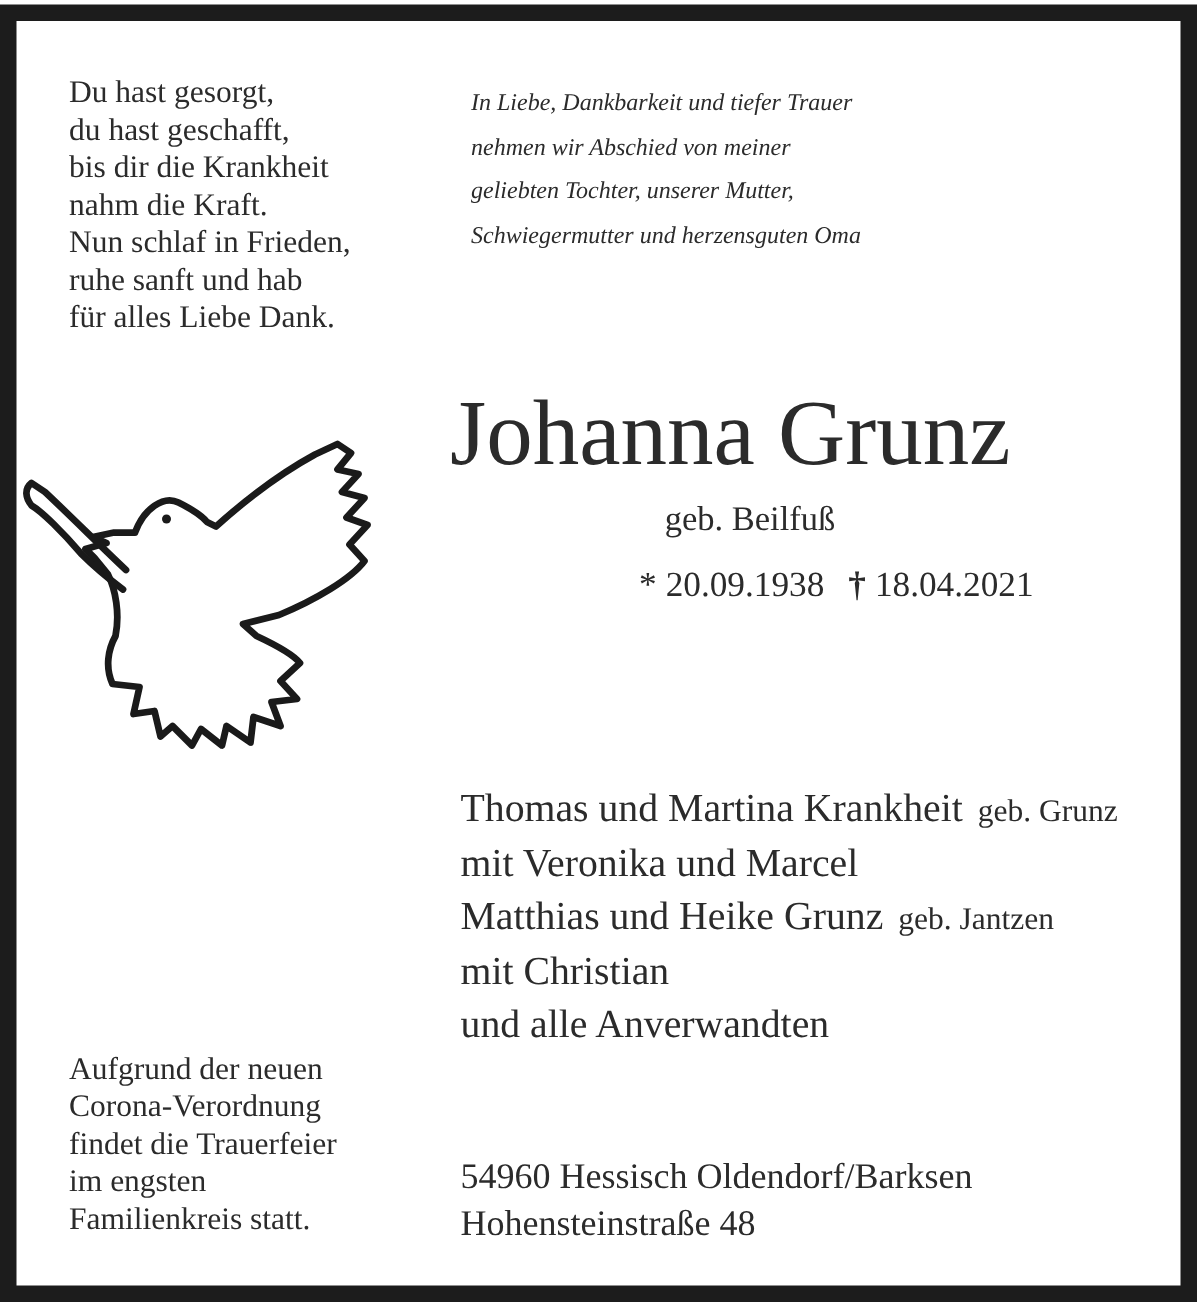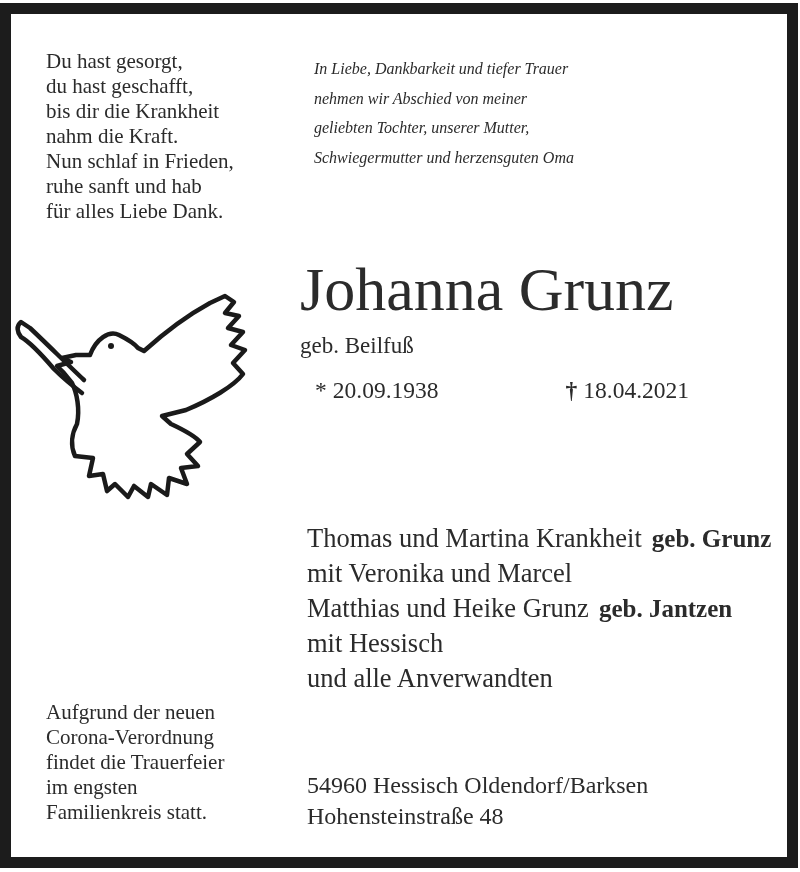--- a/index.html
+++ b/index.html
@@ -28,38 +28,37 @@
     font-size: 16px; line-height: 29.5px; font-style: italic;
   }
   .name {
     left: 300px; top: 258px; width: 400px;
     font-size: 62px; line-height: 62px;
     text-align: left;
   }
   .maiden {
     left: 300px; top: 333px; width: 400px;
     font-size: 23px; line-height: 26px;
-    text-align: left;
+    text-align: center;
   }
   .dates {
     left: 307px; top: 376px; width: 386px;
     font-size: 23.5px; line-height: 28px;
-    display: flex; justify-content: space-between;
+    display: flex; justify-content: flex-end;
     padding: 0 4px 0 8px; box-sizing: border-box; gap: 16px;
   }
   .dates .sym { font-weight: bold; margin-right: 6px; }
   .dates .birth .sym { font-weight: normal; }
   .mourners {
     left: 307px; top: 521px;
     font-size: 26.5px; line-height: 35px;
   }
   .mourners .geb {
-    font-size: 25px;
+    font-size: 21px;
     margin-left: 10px;
-    font-weight: bold;
   }
   .mourners .geb:empty { display: none; }
   .covid {
     left: 46px; top: 700px;
     font-size: 21px; line-height: 25px;
   }
   .address {
     left: 307px; top: 770px;
     font-size: 24px; line-height: 31px;
   }
@@ -138,21 +137,21 @@
   <div>
     <span>Thomas und Martina Krankheit</span><span class="geb">geb. Grunz</span>
   </div>
   <div>
     <span>mit Veronika und Marcel</span>
   </div>
   <div>
     <span>Matthias und Heike Grunz</span><span class="geb">geb. Jantzen</span>
   </div>
   <div>
-    <span>mit Hessisch</span>
+    <span>mit Christian</span>
   </div>
   <div>
     <span>und alle Anverwandten</span>
   </div>
 </div>
 
 <div class="block covid">
   <div>Aufgrund der neuen</div>
   <div>Corona-Verordnung</div>
   <div>findet die Trauerfeier</div>

